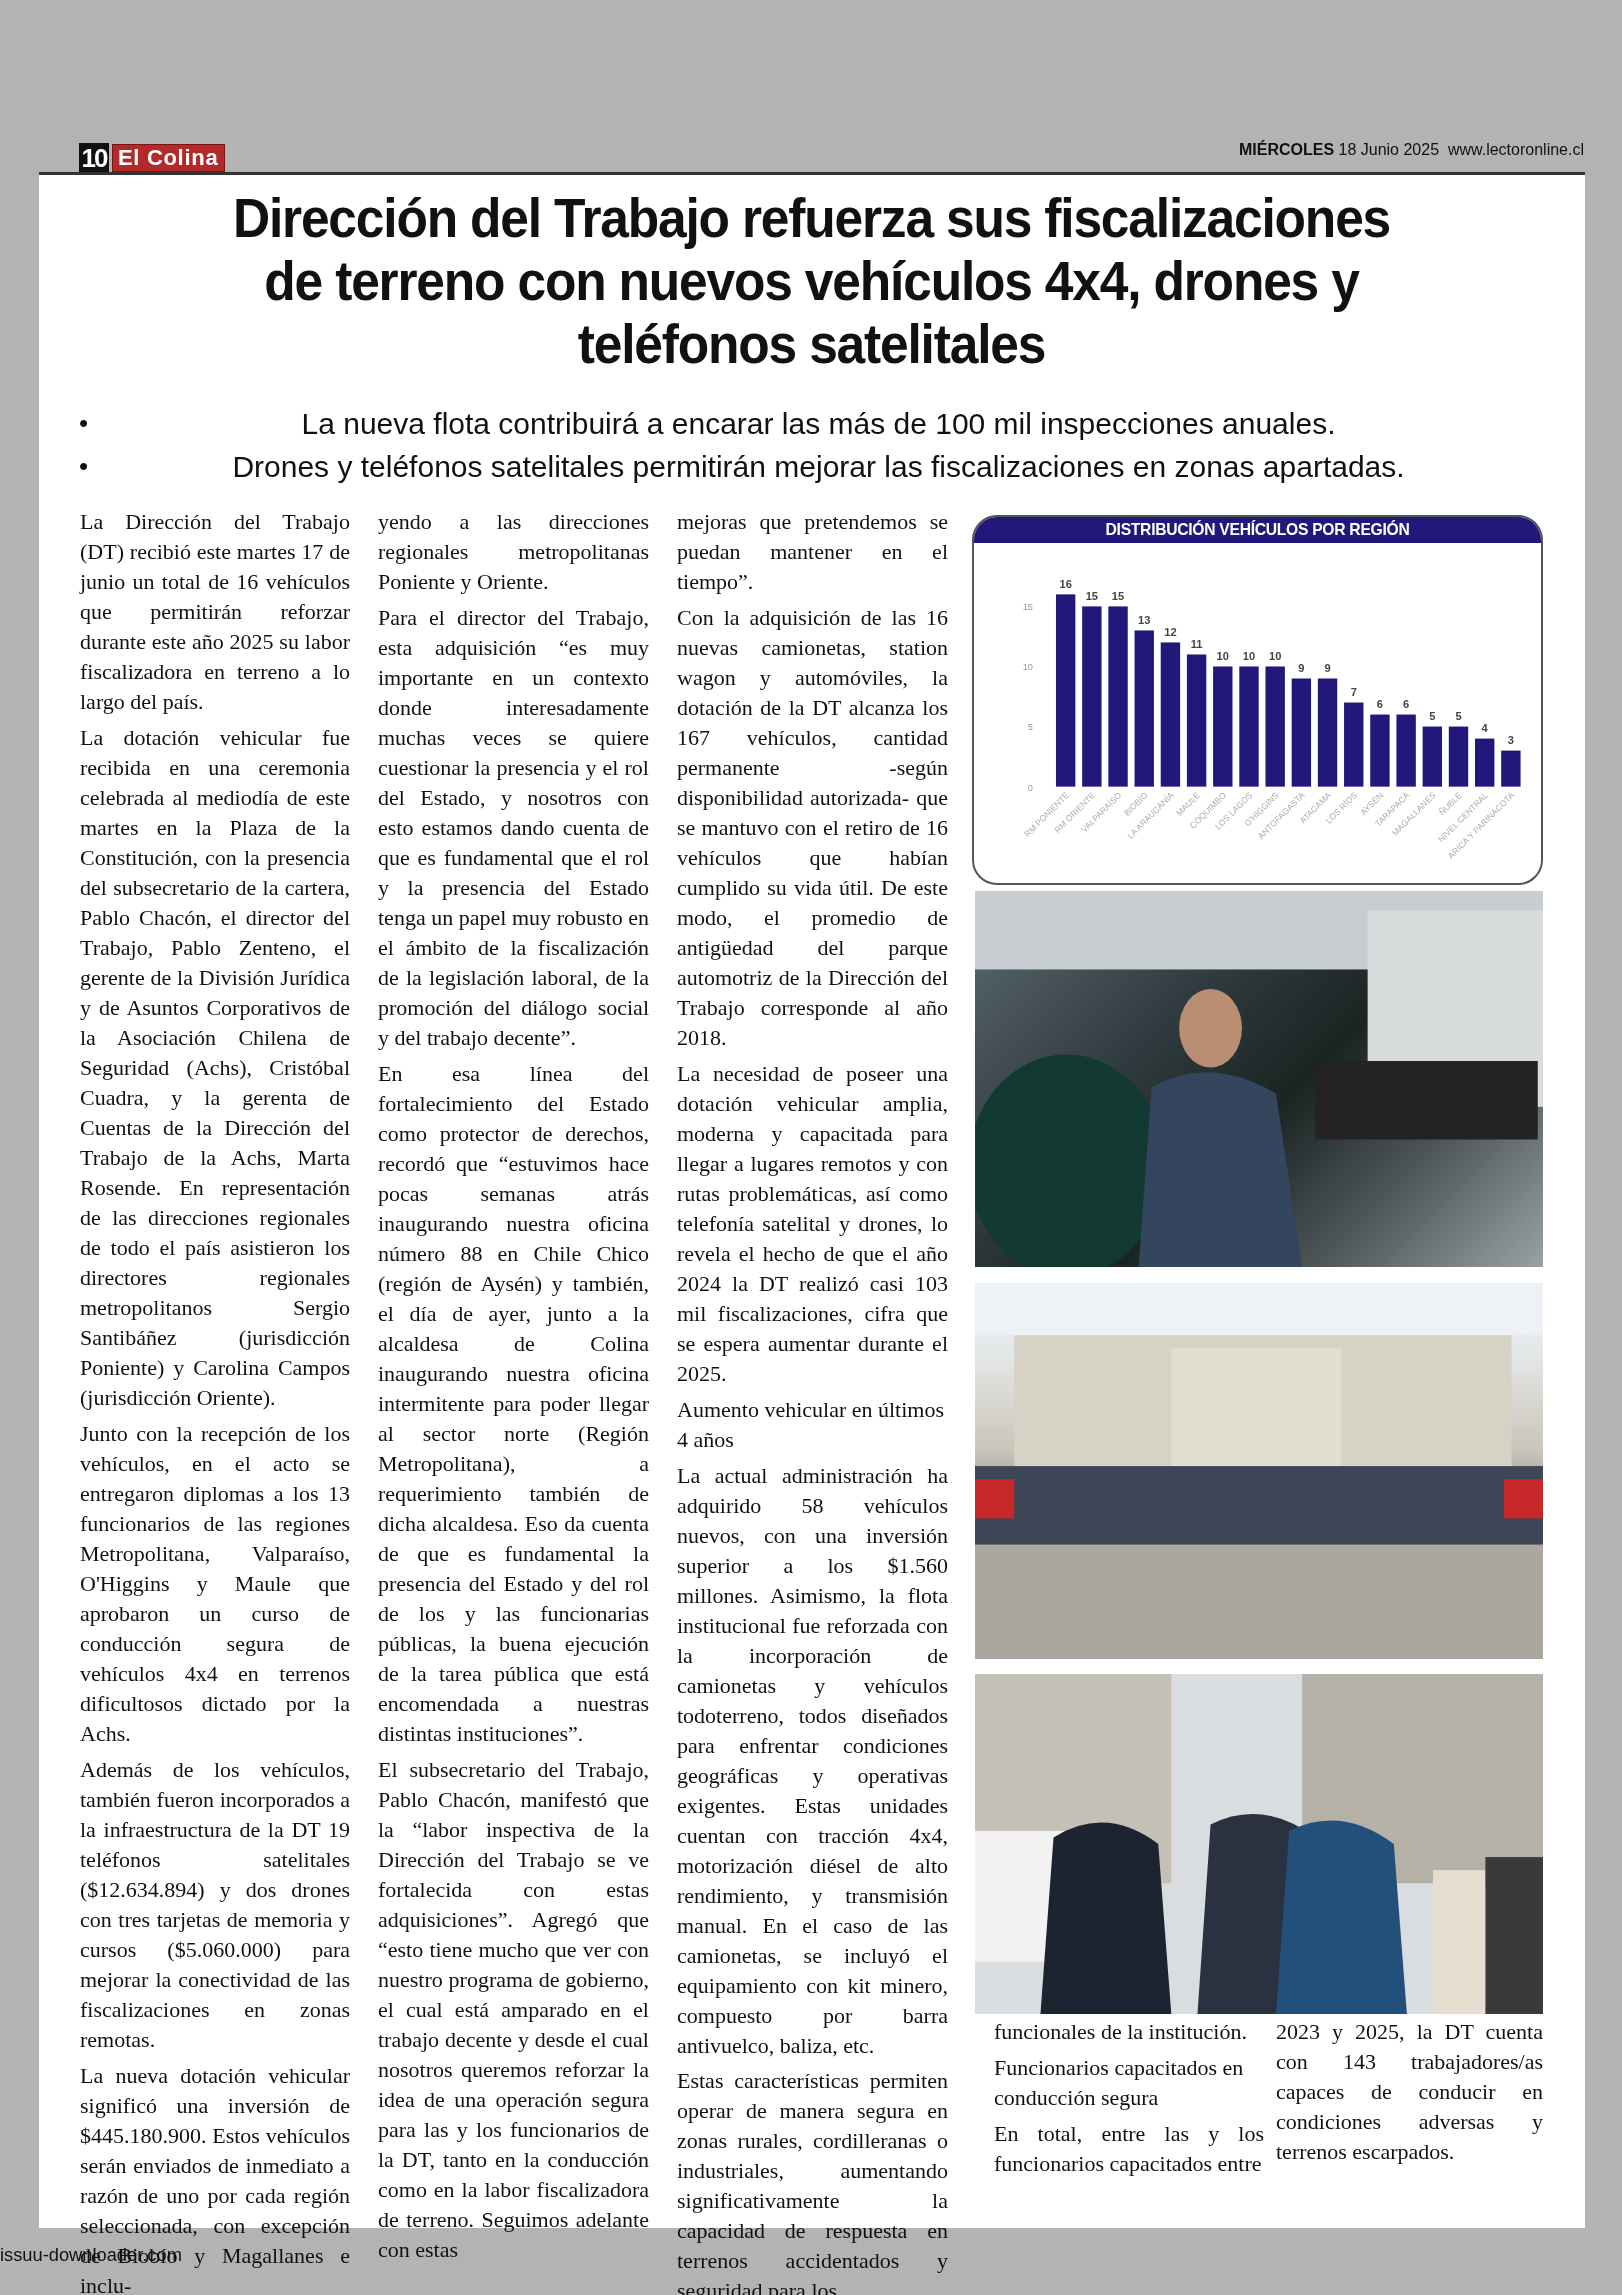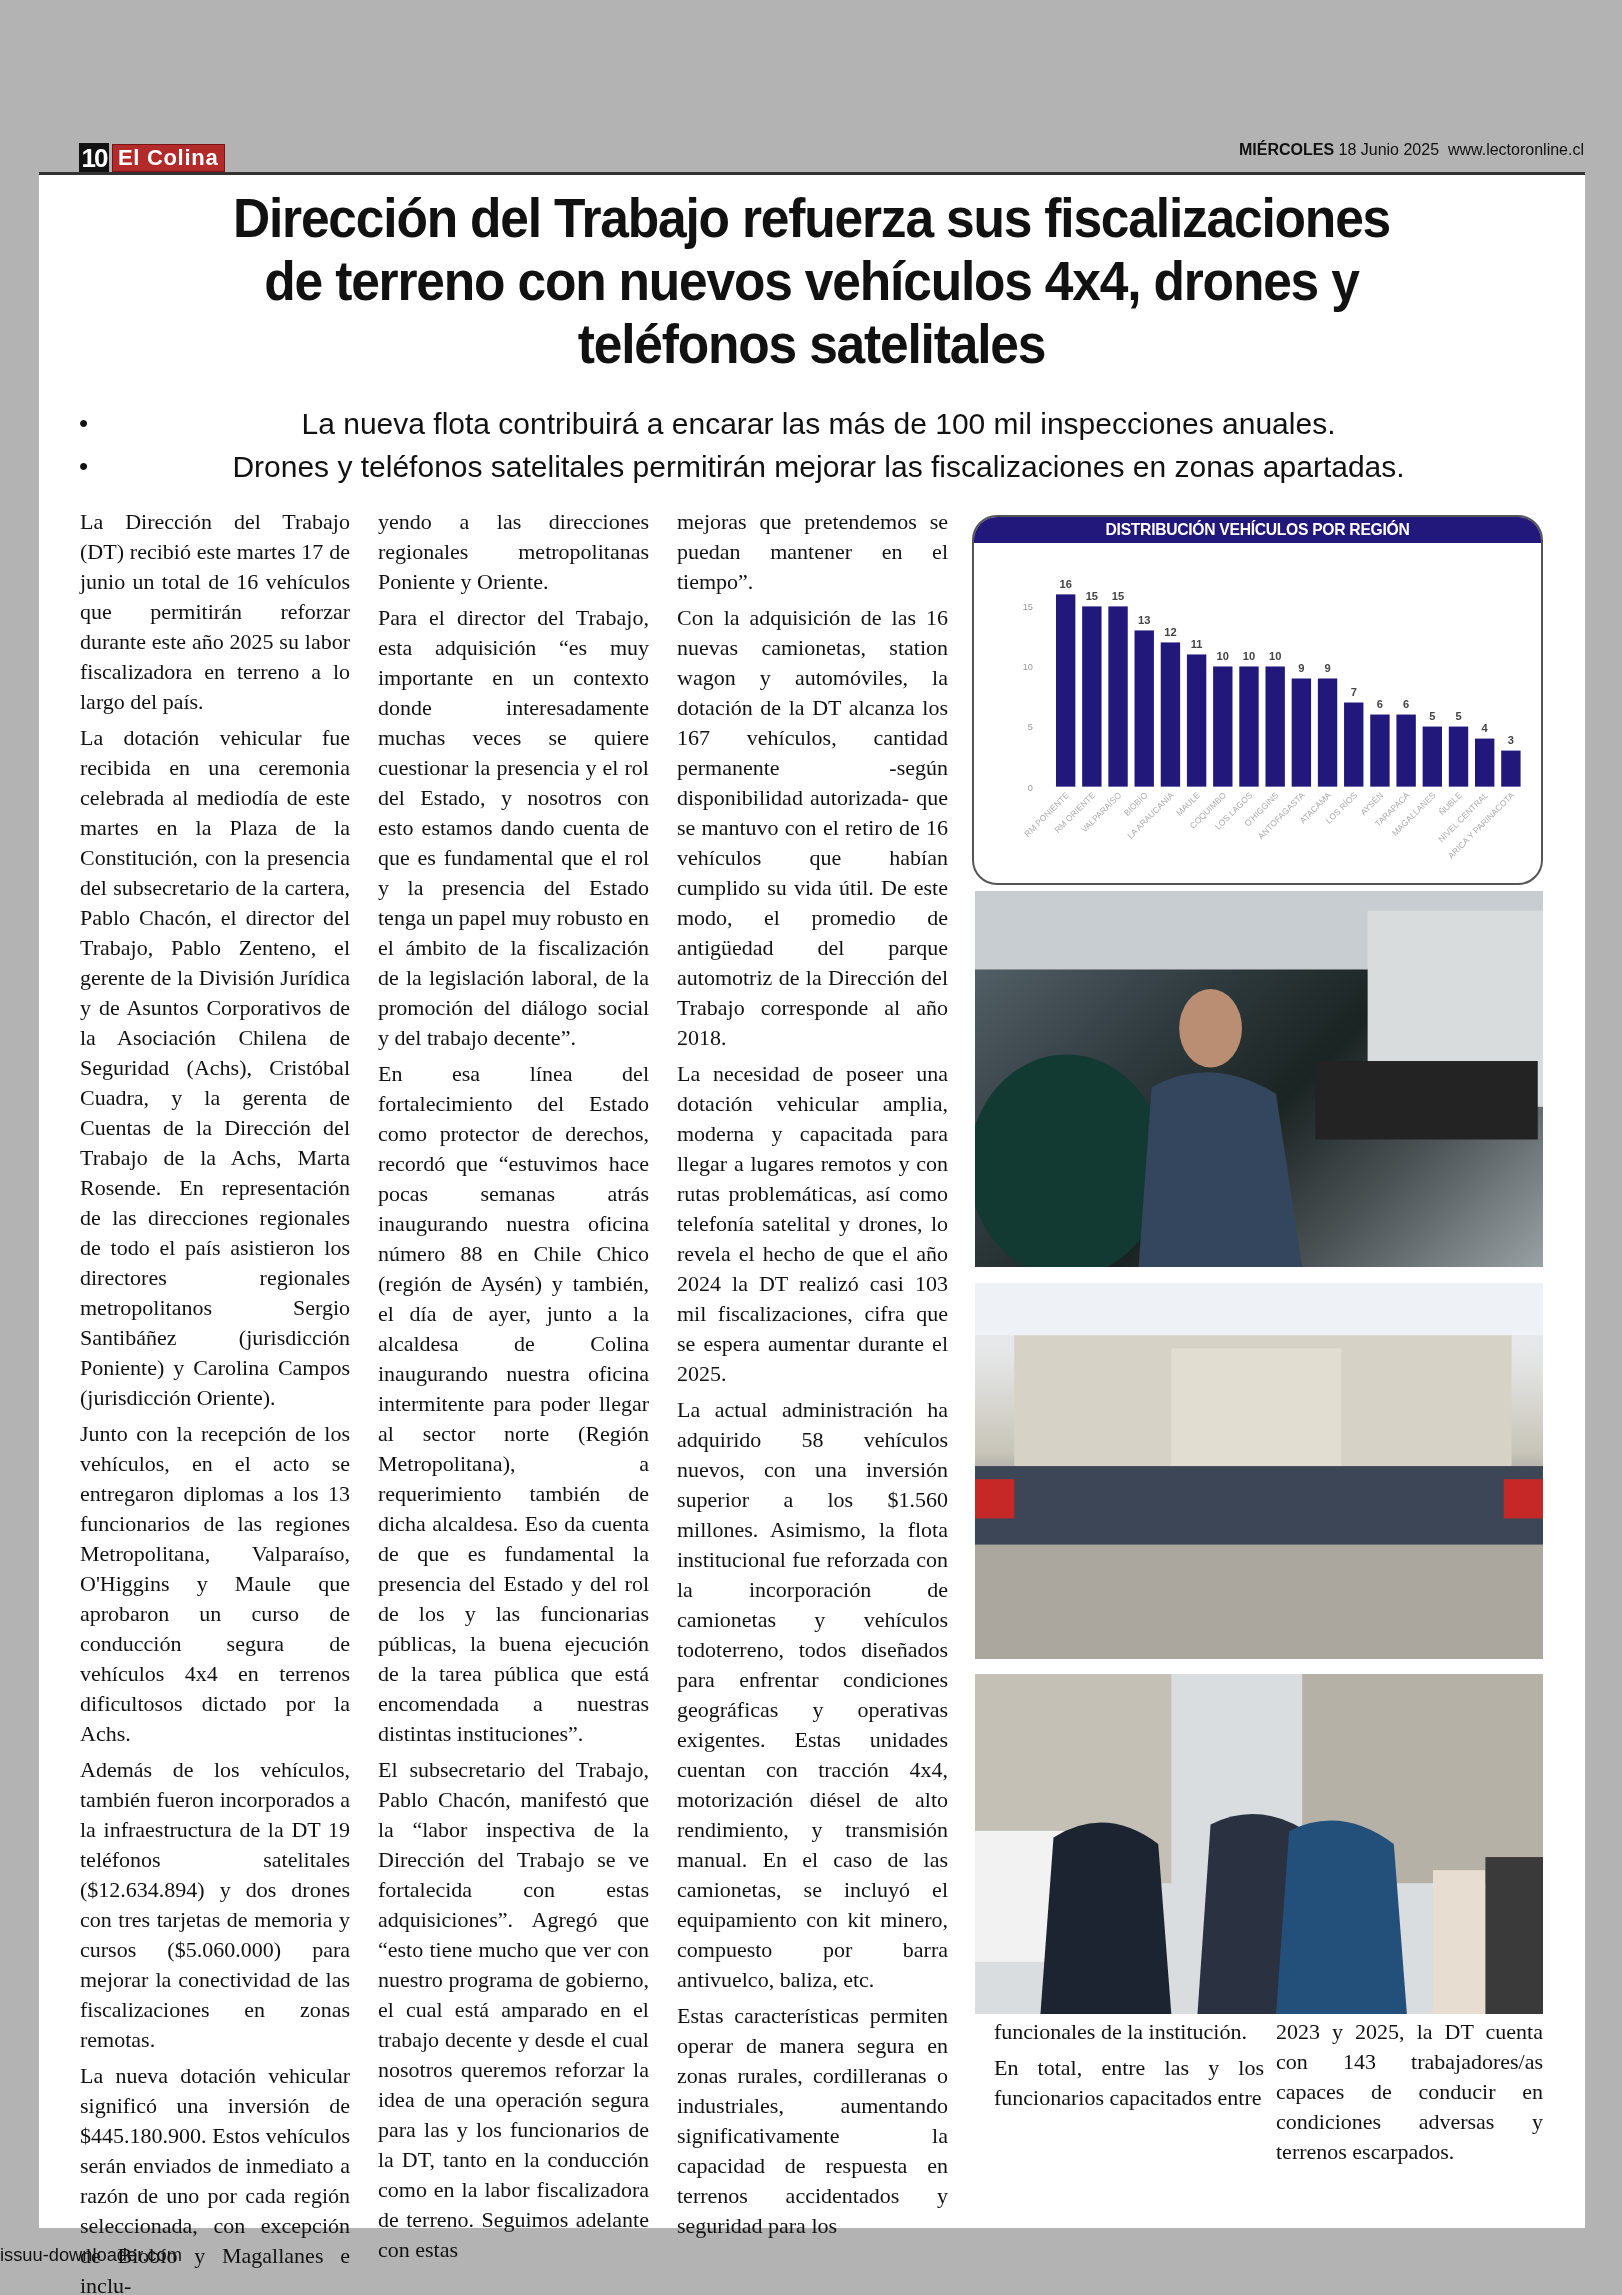--- a/index.html
+++ b/index.html
@@ -75,20 +75,21 @@
 <div class="col c2">
   <p>yendo a las direcciones regionales metropolitanas Poniente y Oriente.</p>
   <p>Para el director del Trabajo, esta adquisición “es muy importante en un contexto donde interesadamente muchas veces se quiere cuestionar la presencia y el rol del Estado, y nosotros con esto estamos dando cuenta de que es fundamental que el rol y la presencia del Estado tenga un papel muy robusto en el ámbito de la fiscalización de la legislación laboral, de la promoción del diálogo social y del trabajo decente”.</p>
   <p>En esa línea del fortalecimiento del Estado como protector de derechos, recordó que “estuvimos hace pocas semanas atrás inaugurando nuestra oficina número 88 en Chile Chico (región de Aysén) y también, el día de ayer, junto a la alcaldesa de Colina inaugurando nuestra oficina intermitente para poder llegar al sector norte (Región Metropolitana), a requerimiento también de dicha alcaldesa. Eso da cuenta de que es fundamental la presencia del Estado y del rol de los y las funcionarias públicas, la buena ejecución de la tarea pública que está encomendada a nuestras distintas instituciones”.</p>
   <p>El subsecretario del Trabajo, Pablo Chacón, manifestó que la “labor inspectiva de la Dirección del Trabajo se ve fortalecida con estas adquisiciones”. Agregó que “esto tiene mucho que ver con nuestro programa de gobierno, el cual está amparado en el trabajo decente y desde el cual nosotros queremos reforzar la idea de una operación segura para las y los funcionarios de la DT, tanto en la conducción como en la labor fiscalizadora de terreno. Seguimos adelante con estas</p>
 </div>
 <div class="col c3">
   <p>mejoras que pretendemos se puedan mantener en el tiempo”.</p>
   <p>Con la adquisición de las 16 nuevas camionetas, station wagon y automóviles, la dotación de la DT alcanza los 167 vehículos, cantidad permanente -según disponibilidad autorizada- que se mantuvo con el retiro de 16 vehículos que habían cumplido su vida útil. De este modo, el promedio de antigüedad del parque automotriz de la Dirección del Trabajo corresponde al año 2018.</p>
   <p>La necesidad de poseer una dotación vehicular amplia, moderna y capacitada para llegar a lugares remotos y con rutas problemáticas, así como telefonía satelital y drones, lo revela el hecho de que el año 2024 la DT realizó casi 103 mil fiscalizaciones, cifra que se espera aumentar durante el 2025.</p>
+  <p style="text-align:left">Aumento vehicular en últimos 4 años</p>
   <p>La actual administración ha adquirido 58 vehículos nuevos, con una inversión superior a los $1.560 millones. Asimismo, la flota institucional fue reforzada con la incorporación de camionetas y vehículos todoterreno, todos diseñados para enfrentar condiciones geográficas y operativas exigentes. Estas unidades cuentan con tracción 4x4, motorización diésel de alto rendimiento, y transmisión manual. En el caso de las camionetas, se incluyó el equipamiento con kit minero, compuesto por barra antivuelco, baliza, etc.</p>
   <p>Estas características permiten operar de manera segura en zonas rurales, cordilleranas o industriales, aumentando significativamente la capacidad de respuesta en terrenos accidentados y seguridad para los</p>
 </div>
 
 <div class="chart">
   <div class="chart-title">DISTRIBUCIÓN VEHÍCULOS POR REGIÓN</div>
   <svg id="chart-svg" width="567" height="338" viewBox="0 0 866 516">
       <text x="90" y="378" font-size="14" fill="#999" text-anchor="end" font-family="Liberation Sans, sans-serif">0</text>
       <text x="90" y="286.2352941176471" font-size="14" fill="#999" text-anchor="end" font-family="Liberation Sans, sans-serif">5</text>
       <text x="90" y="194.47058823529412" font-size="14" fill="#999" text-anchor="end" font-family="Liberation Sans, sans-serif">10</text>
@@ -180,20 +181,21 @@
     <path d="M120 250 Q200 200 280 260 L300 520 L100 520 Z" fill="#1b2430"></path>
     <path d="M360 230 Q440 190 520 250 L540 520 L340 520 Z" fill="#2a3140"></path>
     <path d="M480 240 Q560 200 640 260 L660 520 L460 520 Z" fill="#23507a"></path>
     <rect x="700" y="300" width="80" height="220" fill="#e8ddd1"></rect>
     <rect x="780" y="280" width="88" height="240" fill="#3a3a3a"></rect>
   </svg>
 </div>
 
 <div class="col c4">
   <p>funcionales de la institución.</p>
+  <p>Funcionarios capacitados en conducción segura</p>
   <p style="text-align:justify">En total, entre las y los funcionarios capacitados entre</p>
 </div>
 <div class="col c5">
   <p>2023 y 2025, la DT cuenta con 143 trabajadores/as capaces de conducir en condiciones adversas y terrenos escarpados.</p>
 </div>
 
 <div class="footer">issuu-downloader.com</div>
 
 
 </body></html>

